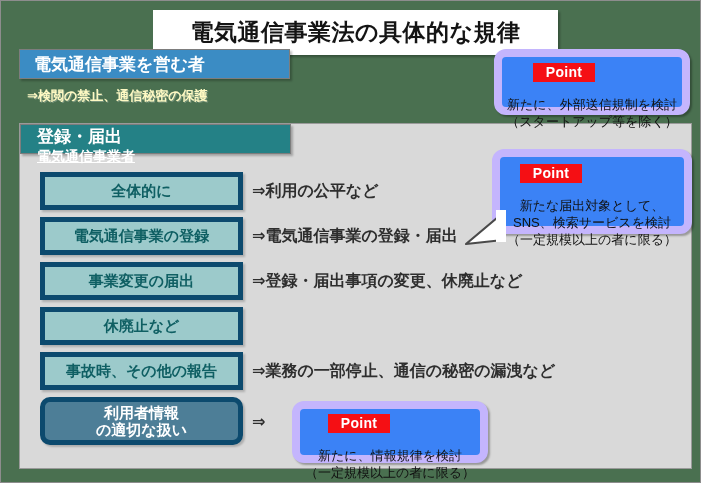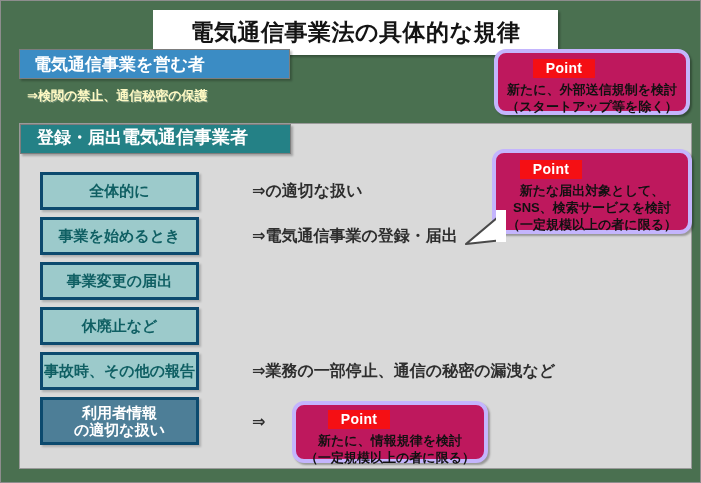--- a/index.html
+++ b/index.html
@@ -52,29 +52,30 @@
   }
   .teal-bar{
     position:absolute;left:0px;top:0px;width:271px;height:30px;
     background:#248186;
     border:1px solid #7d7d7d;
     box-sizing:border-box;
     display:flex;align-items:baseline;
     color:#ffffff;font-weight:bold;
     padding-left:16px;
     box-shadow:2px 2px 2px rgba(0,0,0,.25);
+    flex-direction:column;
   }
   .teal-bar .big{font-size:17px;}
-  .teal-bar .small{font-size:18px;}
+  .teal-bar .small{font-size:14px;text-decoration:underline;}
   
   .row{position:absolute;left:0;width:100%;height:38px;}
   .cat-box{
-    position:absolute;left:20px;width:159px;height:100%;
+    position:absolute;left:20px;width:203px;height:100%;
     background:#9ccacb;
-    border:3px solid #0c4a6e;
+    border:5px solid #0c4a6e;
     box-sizing:border-box;
     display:flex;align-items:center;justify-content:center;
     color:#0f5f63;font-size:15px;font-weight:bold;
     box-shadow:2px 2px 2px rgba(0,0,0,.2);
     line-height:1.15;text-align:center;
   }
   .cat-box.dark{
     background:#4d7e97;color:#ffffff;
   }
   .desc{
@@ -83,40 +84,40 @@
     color:#2e2e2e;font-size:16px;font-weight:bold;white-space:nowrap;
   }
   .arrow-only{
     position:absolute;left:232px;top:0;height:100%;
     display:flex;align-items:center;
     color:#2e2e2e;font-size:16px;font-weight:bold;
   }
   
   .point-box{
     position:absolute;
-    background:#be185d;
-    border:4px solid #c4b5fd;
+    background:#3b82f6;
+    border:8px solid #c4b5fd;
     border-radius:12px;
     box-sizing:border-box;
     text-align:center;
     box-shadow:2px 2px 2px rgba(0,0,0,.3);
   }
   .point-badge{
     display:inline-block;
     background:#f50f14;
     color:#ffffff;
     font-size:14px;font-weight:bold;
     padding:1px 13px 2px 13px;
     letter-spacing:.3px;
   }
   .point-body{
     color:#111111;
-    font-size:13px;font-weight:bold;
+    font-size:13px;font-weight:normal;
     line-height:1.32;
-    margin-top:3px;
+    margin-top:14px;
     white-space:pre-line;
   }
   #point1{left:489px;top:44px;width:196px;height:66px;padding-top:6px;}
   #point1 .point-badge{margin-left:-56px;}
   #point2{left:487px;top:144px;width:200px;height:85px;padding-top:7px;}
   #point2 .point-badge{margin-left:-82px;}
   #point3{left:287px;top:396px;width:196px;height:62px;padding-top:5px;}
   #point3 .point-badge{margin-left:-62px;}
   
   .tail{position:absolute;}
@@ -139,43 +140,44 @@
 
   <div class="panel">
 
     <div class="teal-bar">
       <span class="big">登録・届出</span>
       <span class="small">電気通信事業者</span>
     </div>
 
     <div class="row" style="top:48px;">
       <div class="cat-box">全体的に</div>
-      <div class="desc">⇒の適切な扱い</div>
+      <div class="desc">⇒利用の公平など</div>
     </div>
 
     <div class="row" style="top:93px;">
-      <div class="cat-box">事業を始めるとき</div>
+      <div class="cat-box">電気通信事業の登録</div>
       <div class="desc">⇒電気通信事業の登録・届出</div>
     </div>
 
     <div class="row" style="top:138px;">
       <div class="cat-box">事業変更の届出</div>
+      <div class="desc">⇒登録・届出事項の変更、休廃止など</div>
     </div>
 
     <div class="row" style="top:183px;">
       <div class="cat-box">休廃止など</div>
     </div>
 
     <div class="row" style="top:228px;padding-left:16px;">
       <div class="cat-box">事故時、その他の報告</div>
       <div class="desc">⇒業務の一部停止、通信の秘密の漏洩など</div>
     </div>
 
     <div class="row" style="top:273px;height:48px;">
-      <div class="cat-box dark" style="white-space:pre-line;">利用者情報
+      <div class="cat-box dark" style="white-space:pre-line;border-radius:10px;">利用者情報
 の適切な扱い</div>
       <div class="arrow-only">⇒</div>
     </div>
 
   </div>
 
   <div class="point-box" id="point1">
     <span class="point-badge">Point</span>
     <div class="point-body">新たに、外部送信規制を検討
 （スタートアップ等を除く）</div>

